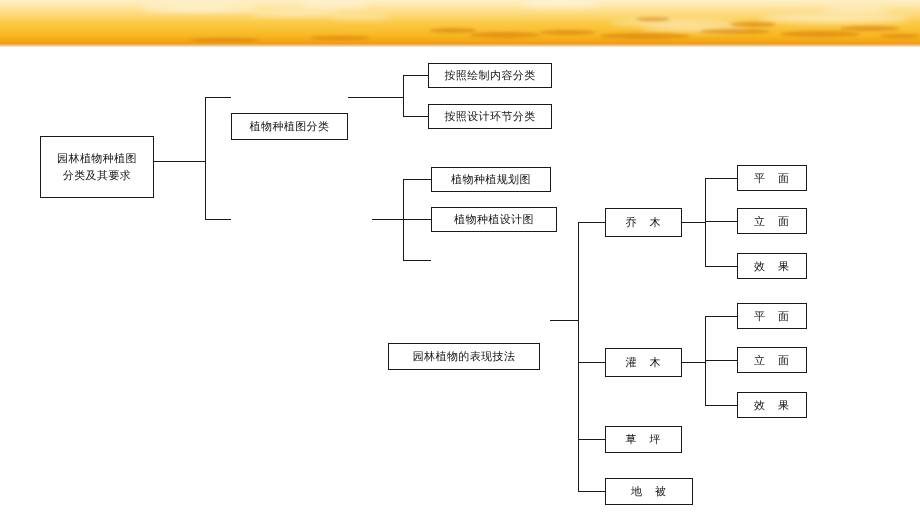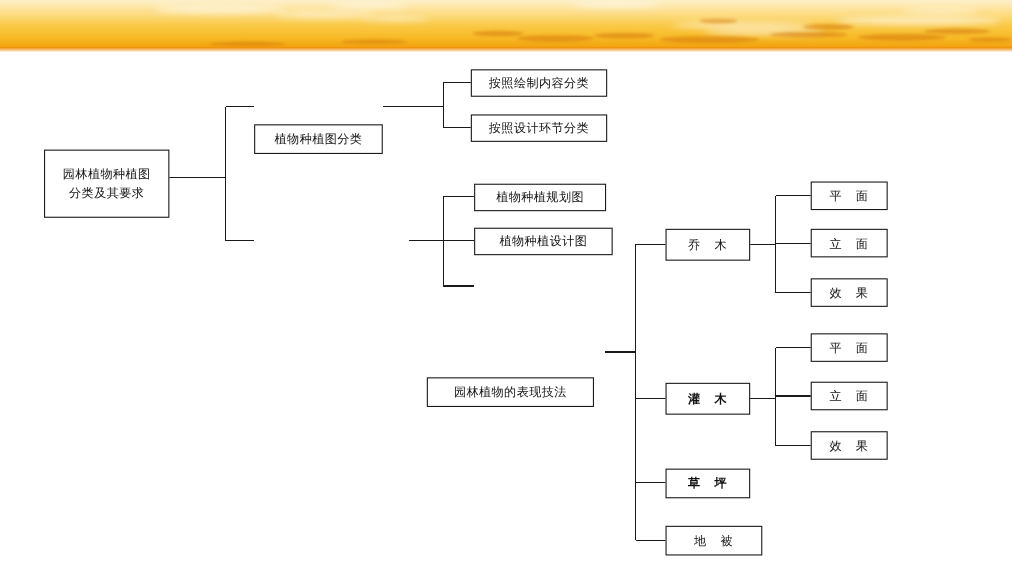--- a/index.html
+++ b/index.html
@@ -185,23 +185,23 @@
 
   <div class="node" style="left:431px; top:167px; width:120px; height:25px;">植物种植规划图</div>
 
   <div class="node" style="left:431px; top:207px; width:126px; height:25px;">植物种植设计图</div>
 
 
   <div class="node" style="left:388px; top:307px; width:152px; height:27px;margin-top:36px;">园林植物的表现技法</div>
 
   <div class="node wide-space" style="left:605px; top:208px; width:77px; height:29px;">乔　木</div>
 
-  <div class="node wide-space" style="left:605px; top:348px; width:77px; height:29px;font-weight:bold;">灌　木</div>
-
-  <div class="node wide-space" style="left:605px; top:426px; width:77px; height:27px;font-weight:bold;">草　坪</div>
+  <div class="node wide-space" style="left:605px; top:348px; width:77px; height:29px;">灌　木</div>
+
+  <div class="node wide-space" style="left:605px; top:426px; width:77px; height:27px;">草　坪</div>
 
   <div class="node wide-space" style="left:605px; top:478px; width:88px; height:27px;">地　被</div>
 
   <div class="node wide-space" style="left:737px; top:165px; width:70px; height:26px;">平　面</div>
 
   <div class="node wide-space" style="left:737px; top:208px; width:70px; height:26px;">立　面</div>
 
   <div class="node wide-space" style="left:737px; top:253px; width:70px; height:26px;">效　果</div>
 
   <div class="node wide-space" style="left:737px; top:303px; width:70px; height:26px;">平　面</div>

